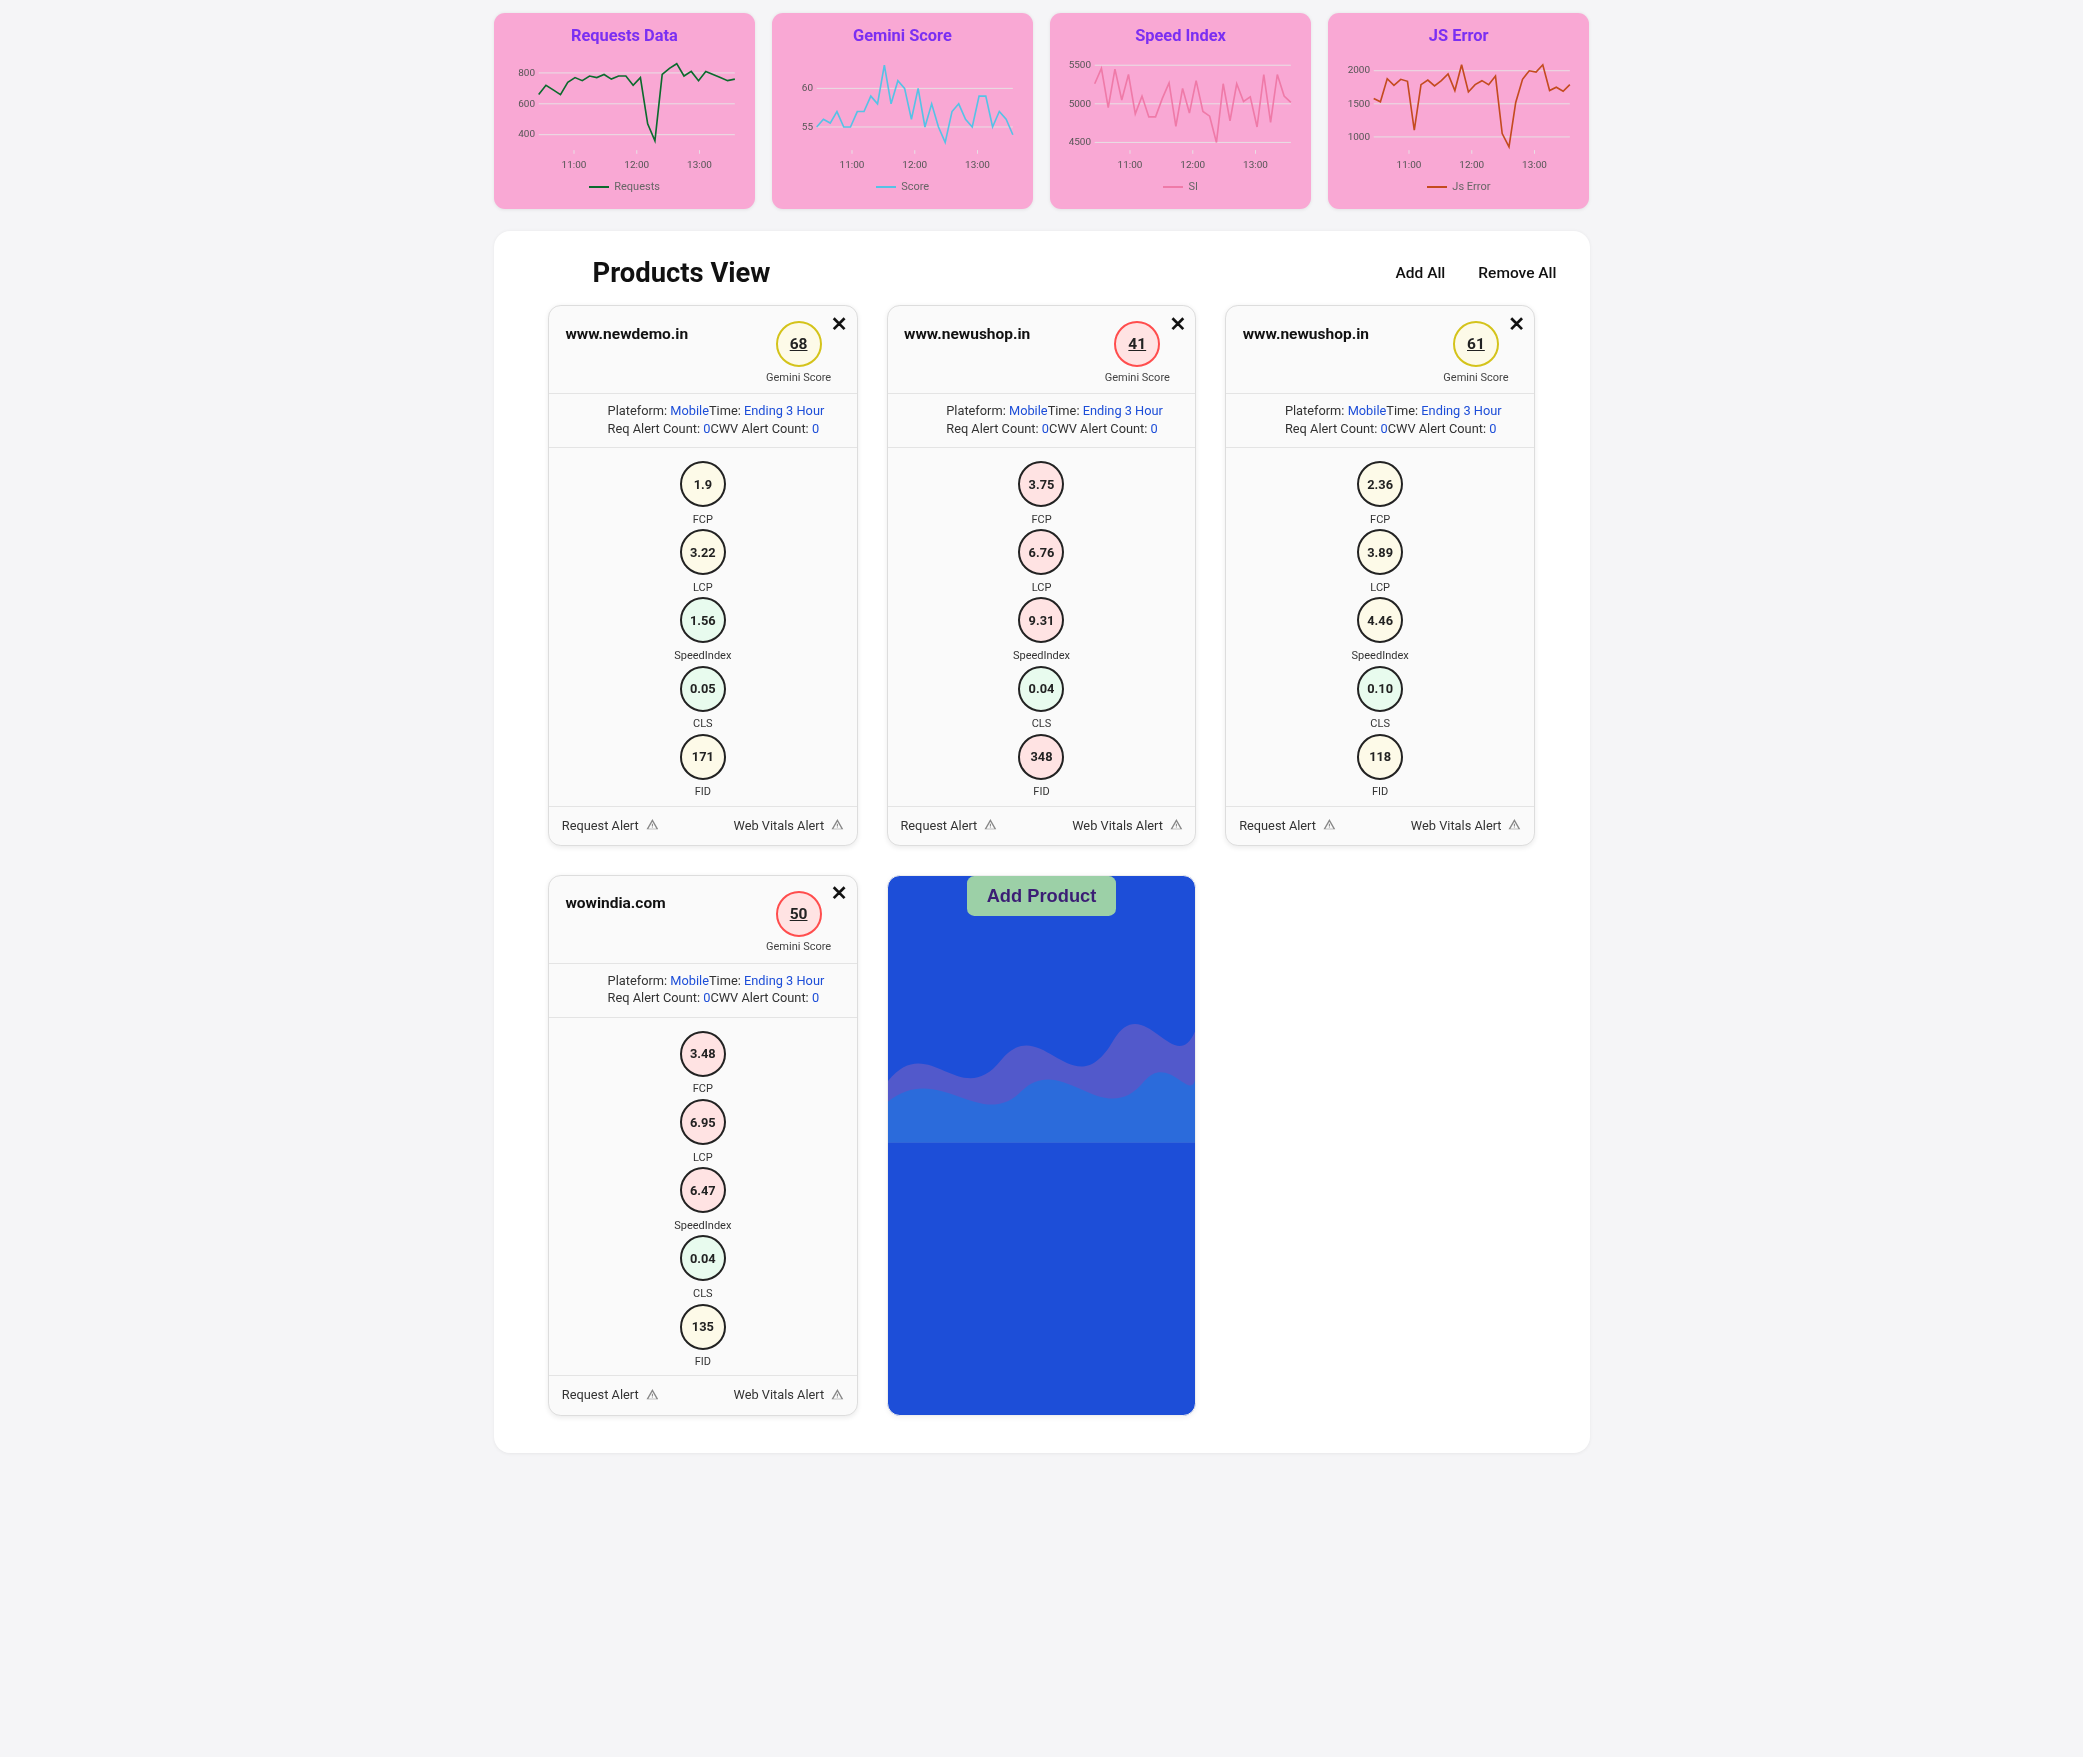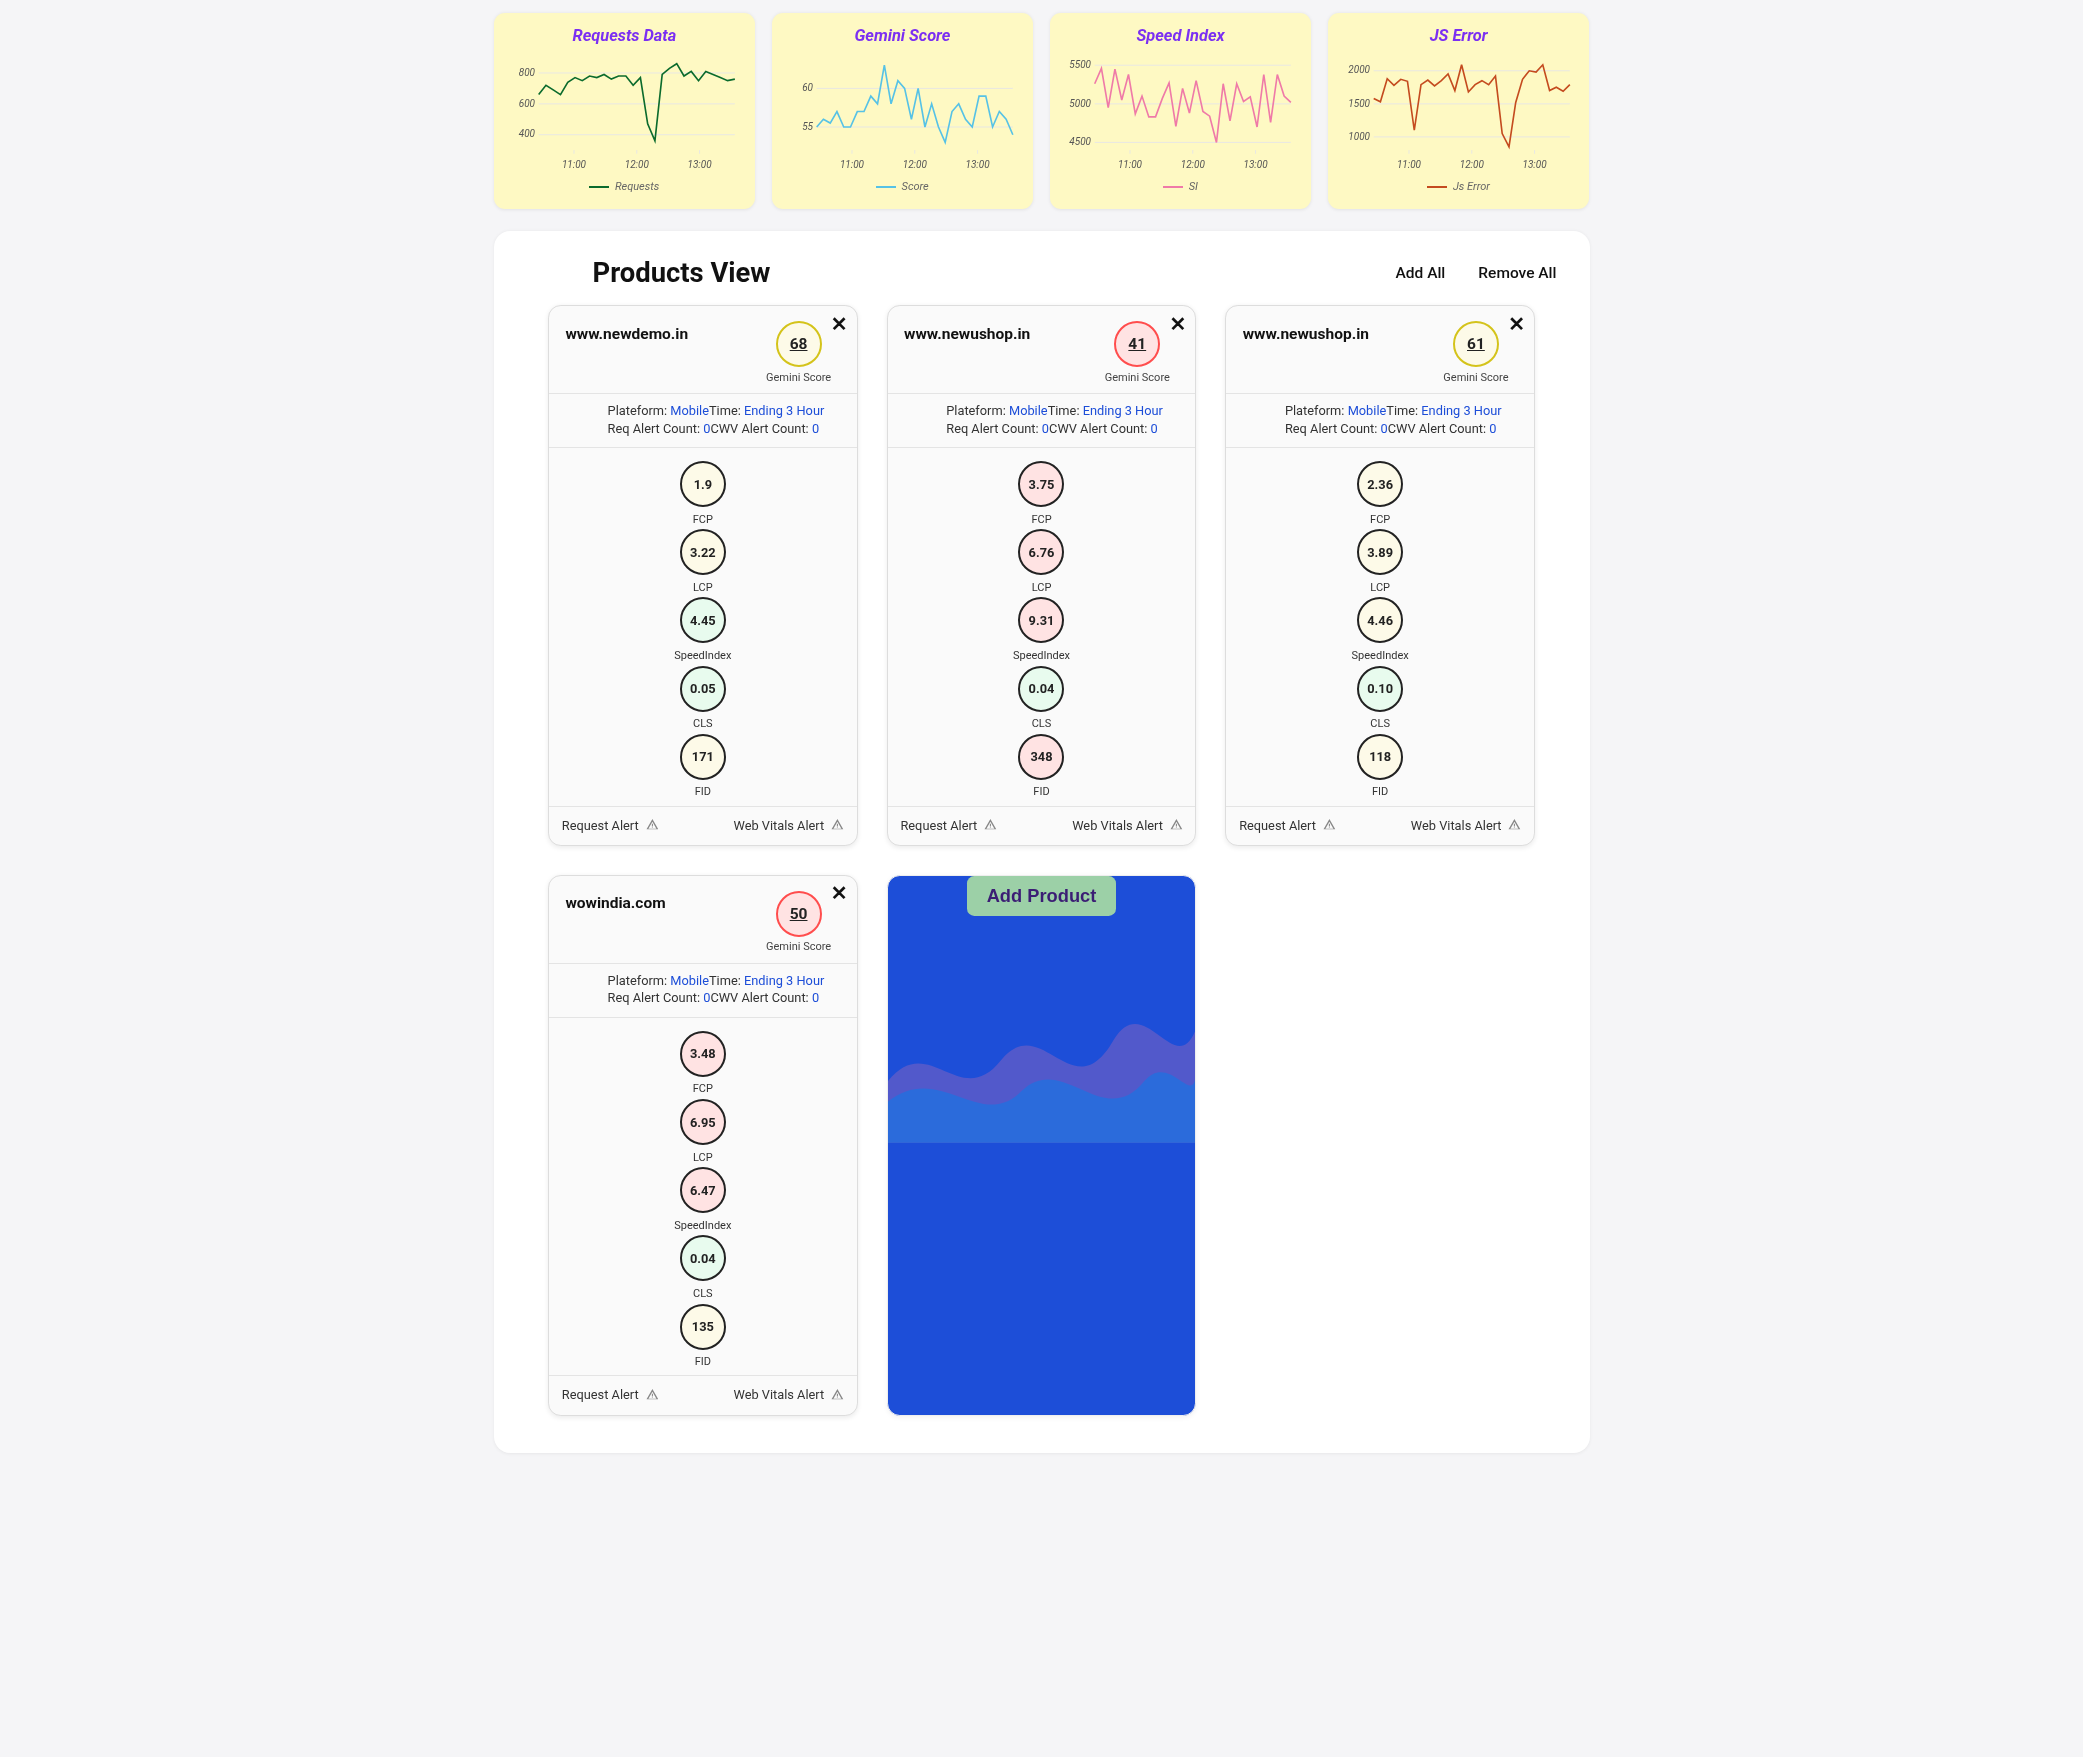--- a/index.html
+++ b/index.html
@@ -1,20 +1,20 @@
 <!DOCTYPE html>
 <html style="font-size:14.6px"><head>
 <meta charset="utf-8">
 <style>
 * { margin:0; padding:0; box-sizing:border-box; }
 body { font-family: -apple-system,BlinkMacSystemFont,"Segoe UI",Roboto,sans-serif; background:#f5f5f7; padding:12.8px; color:#111; }
 
 
 .charts-row { display:flex; gap:16.4px; max-width:1096px; margin:0 auto 22px; }
-.chart-card { flex:1; background:#fef9c3; border-radius:11px; padding:12.8px 12.8px 16.4px; box-shadow:0 0.9px 3.7px rgba(0,0,0,.08); position:relative;font-style:italic; }
+.chart-card { flex:1; background:#f9a8d4; border-radius:11px; padding:12.8px 12.8px 16.4px; box-shadow:0 0.9px 3.7px rgba(0,0,0,.08); position:relative; }
 .chart-title { text-align:center; font-weight:700; color:#7b2ff2; font-size:16.4px; margin-bottom:3.7px; }
 .chart-area { position:relative; height:128px; }
 .chart-area svg { width:100%; height:100%; overflow:visible; }
 .chart-grid line { stroke:#e6e6e6; stroke-width:1; }
 .chart-ytick { font-size:11px; fill:#555; text-anchor:end; }
 .chart-xtick { font-size:11px; fill:#555; text-anchor:middle; }
 .chart-legend { text-align:center; font-size:11px; color:#666; margin-top:3.7px; }
 .chart-legend .swatch { display:inline-block; width:20px; height:1.8px; vertical-align:middle; margin-right:5.5px; }
 
 
@@ -196,21 +196,21 @@
     <div class="pc-metrics">
     <div class="metric">
       <div class="m-circle score-yellow">1.9</div>
       <div class="m-label">FCP</div>
     </div>
     <div class="metric">
       <div class="m-circle score-yellow">3.22</div>
       <div class="m-label">LCP</div>
     </div>
     <div class="metric">
-      <div class="m-circle score-green">4.45</div>
+      <div class="m-circle score-green">1.56</div>
       <div class="m-label">SpeedIndex</div>
     </div>
     <div class="metric">
       <div class="m-circle score-green">0.05</div>
       <div class="m-label">CLS</div>
     </div>
     <div class="metric">
       <div class="m-circle score-yellow">171</div>
       <div class="m-label">FID</div>
     </div>

